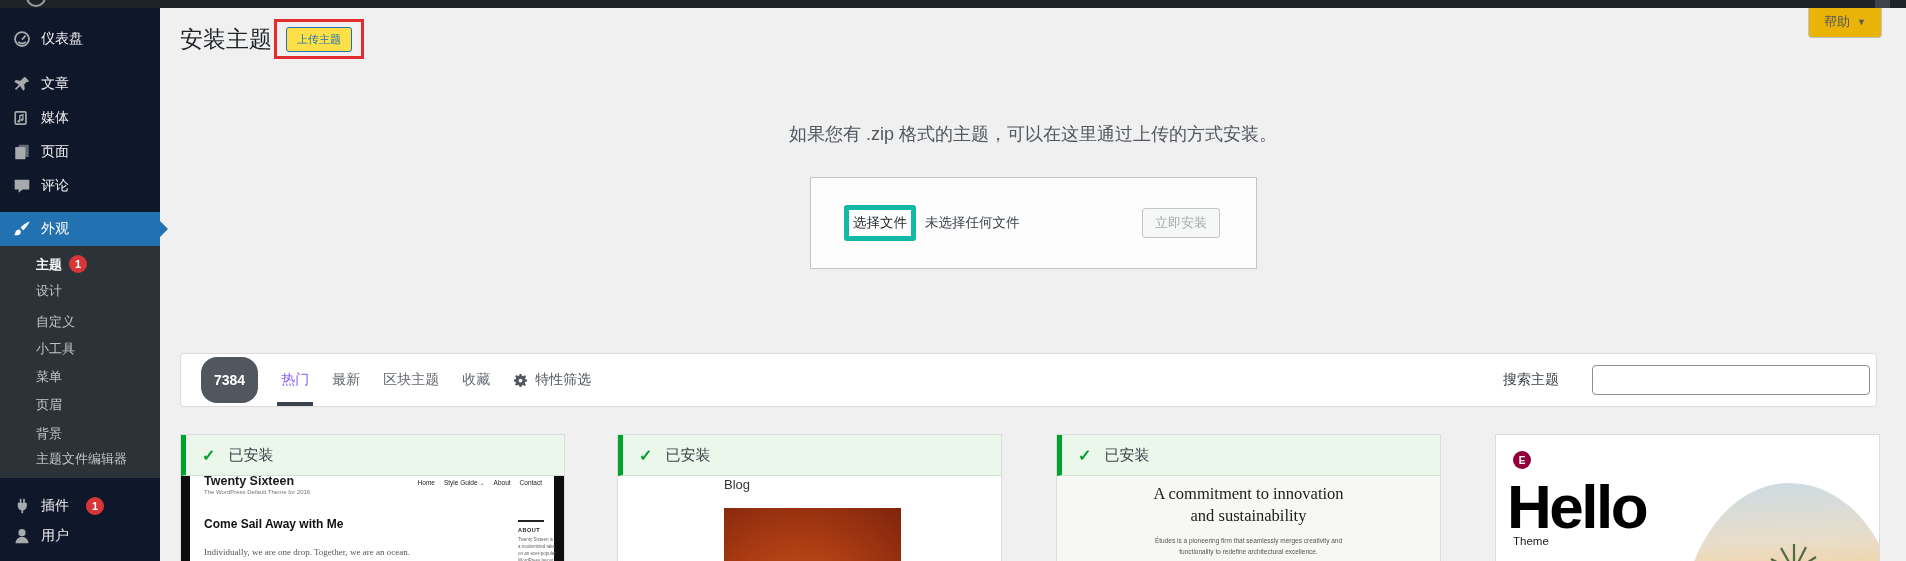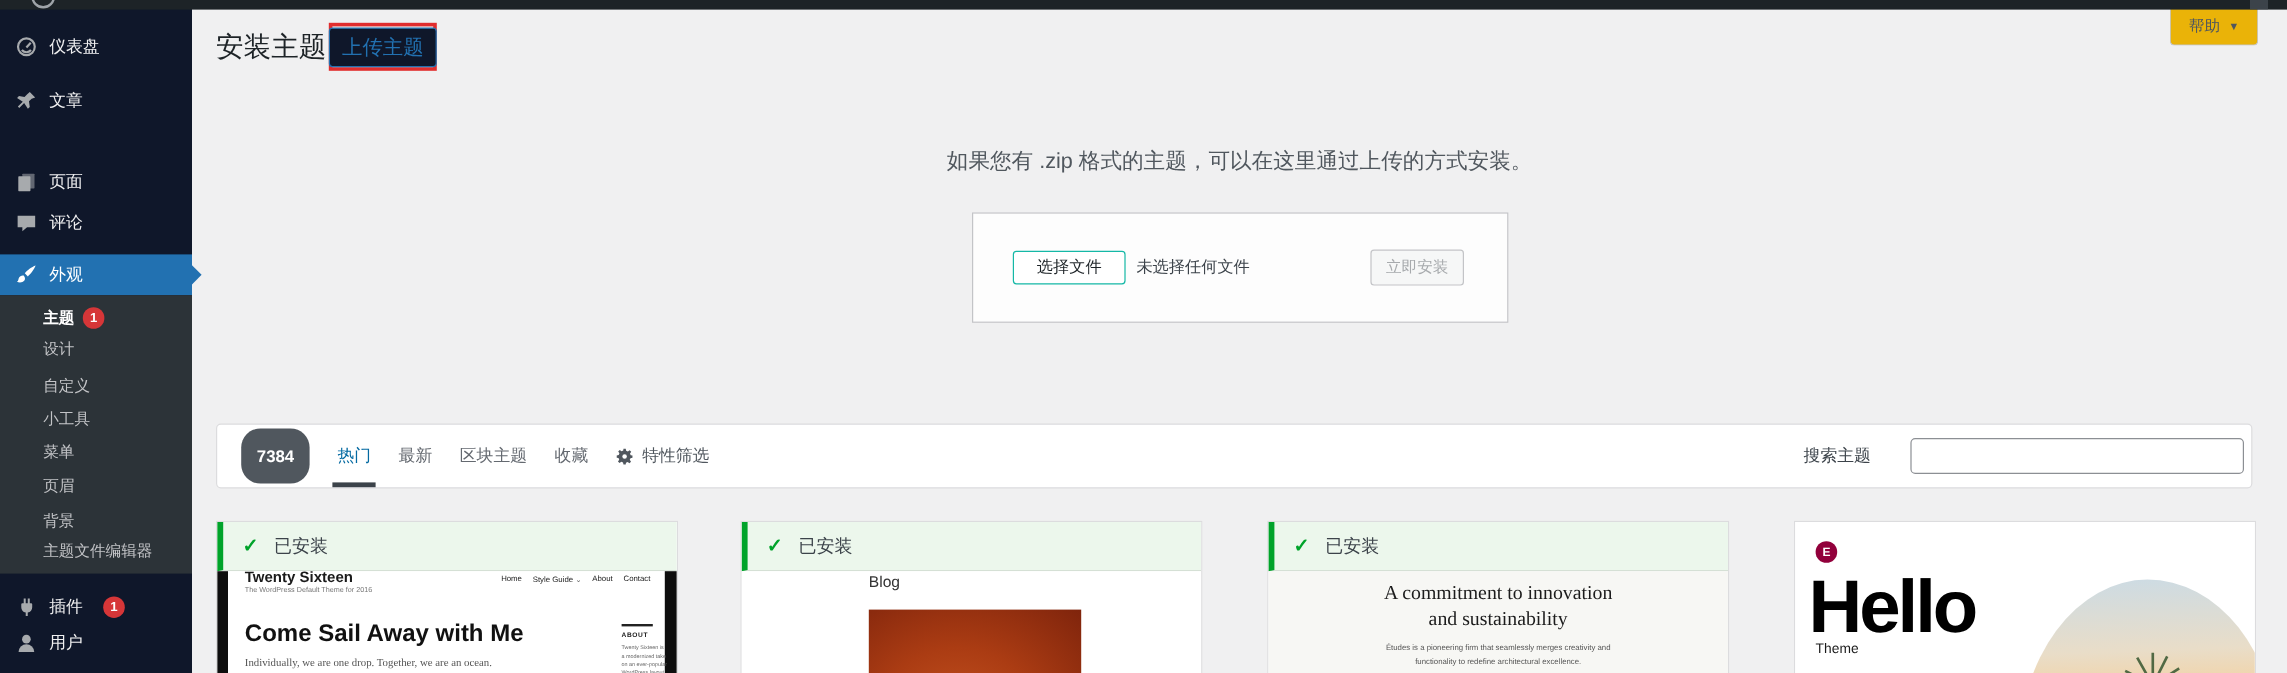--- a/index.html
+++ b/index.html
@@ -24,44 +24,44 @@
   .submenu{position:absolute;left:0;top:246px;width:160px;height:232px;background:#2c3338;}
   .sitem{position:absolute;left:36px;height:24px;line-height:24px;font-size:13px;color:#c3c4c7;cursor:pointer;white-space:nowrap;}
   .sitem.active{color:#fff;font-weight:bold;}
   .badge{display:inline-block;margin-left:7px;min-width:18px;height:18px;line-height:18px;border-radius:50%;
     background:#d63638;color:#fff;font-size:11px;font-weight:bold;text-align:center;vertical-align:1px;}
 
   
   .page-title{position:absolute;left:180px;top:24px;font-size:23px;color:#1d2327;}
   .red-box{position:absolute;left:274px;top:19px;width:84px;height:34px;border:3px solid #e12d2d;
     display:flex;align-items:center;justify-content:center;}
-  .upload-btn{border:1px solid #2271b1;color:#2271b1;background:#0f172a;font-size:17px;
+  .upload-btn{border:1px solid #2271b1;color:#2271b1;background:#fde047;font-size:11px;
     padding:4px 10px;border-radius:3px;cursor:pointer;font-family:inherit;white-space:nowrap;}
   .help-tab{position:absolute;left:1808px;top:7px;width:72px;height:30px;background:#eab308;
     border:1px solid #c3c4c7;border-top:none;border-radius:0 0 4px 4px;display:flex;align-items:center;
     justify-content:center;gap:7px;color:#50575e;font-size:13px;cursor:pointer;z-index:4;}
   .help-caret{font-size:9px;color:#50575e;}
 
   
   .upload-desc{position:absolute;left:160px;right:0;top:122px;text-align:center;font-size:18px;color:#50575e;}
   .upload-form{position:absolute;left:810px;top:177px;width:447px;height:92px;background:#fdfdfd;
     border:1px solid #c3c4c7;box-sizing:border-box;display:flex;align-items:center;padding:0 36px 0 33px;}
-  .file-btn{border:1px solid #14b8a6;background:#fff;padding:4px 19px;font-size:13.5px;color:#1d2327;
+  .file-btn{border:5px solid #14b8a6;background:#fff;padding:4px 4px;font-size:13.5px;color:#1d2327;
     border-radius:3px;cursor:pointer;font-family:inherit;white-space:nowrap;}
   .file-none{margin-left:9px;font-size:13.5px;color:#3c434a;white-space:nowrap;}
   .install-btn{margin-left:auto;border:1px solid #c3c4c7;background:#f6f7f7;color:#a7aaad;font-size:13px;
     padding:5px 12px;border-radius:3px;font-family:inherit;white-space:nowrap;}
 
   
   .filter-bar{position:absolute;left:180px;top:353px;width:1697px;height:54px;background:#fff;
     border:1px solid #dcdcde;border-radius:4px;box-sizing:border-box;display:flex;align-items:center;
     padding:0 6px 0 20px;gap:23px;}
   .count-pill{background:#50575e;color:#fff;font-weight:bold;font-size:14px;padding:15px 13px;border-radius:16px;}
   .ftab{position:relative;height:52px;display:flex;align-items:center;font-size:14px;color:#646970;cursor:pointer;white-space:nowrap;}
-  .ftab.active{color:#0369a1;}
+  .ftab.active{color:#8b5cf6;}
   .ftab.active::after{content:"";position:absolute;left:-4px;right:-4px;bottom:0;height:4px;background:#3c434a;}
   .feature-filter{display:flex;align-items:center;gap:7px;font-size:14px;color:#50575e;cursor:pointer;white-space:nowrap;}
   .feature-filter svg{width:15px;height:15px;fill:#50575e;}
   .search-label{margin-left:auto;font-size:14px;color:#3c434a;white-space:nowrap;}
   .search-input{width:278px;height:30px;margin-left:10px;border:1px solid #8c8f94;border-radius:4px;
     background:#fff;box-sizing:border-box;font-size:14px;padding:0 8px;font-family:inherit;}
 
   
   .card{position:absolute;top:434px;width:385px;height:300px;background:#fff;border:1px solid #dcdcde;
     box-sizing:border-box;overflow:hidden;cursor:pointer;}
@@ -72,21 +72,21 @@
   .installed-label{font-size:15px;color:#3c434a;}
 
   
   .preview-ts{position:relative;height:259px;background:#fff;}
   .ts-edge-l{position:absolute;left:0;top:0;bottom:0;width:9px;background:#0e0e0e;}
   .ts-edge-r{position:absolute;right:0;top:0;bottom:0;width:10px;background:#0e0e0e;}
   .ts-title{position:absolute;left:23px;top:-2px;font-size:12.5px;font-weight:bold;color:#1a1a1a;}
   .ts-tagline{position:absolute;left:23px;top:13px;font-size:6px;color:#777;}
   .ts-nav{position:absolute;right:22px;top:3px;display:flex;gap:9px;font-size:6.5px;color:#1a1a1a;}
   .ts-caret{font-size:6px;color:#555;margin-left:2px;}
-  .ts-h1{position:absolute;left:23px;top:41px;font-size:20px;font-weight:bold;color:#111;}
+  .ts-h1{position:absolute;left:23px;top:41px;font-size:12px;font-weight:bold;color:#111;}
   .ts-sub{position:absolute;left:23px;top:71px;font-size:9px;color:#555;font-family:"Liberation Serif",serif;}
   .ts-side{position:absolute;left:337px;top:44px;width:38px;}
   .ts-rule{width:26px;border:none;border-top:2px solid #222;margin:0 0 5px 0;}
   .ts-side-title{font-size:5.5px;font-weight:bold;letter-spacing:.5px;color:#1a1a1a;margin-bottom:4px;}
   .ts-side-text{font-size:4.5px;line-height:1.55;color:#666;}
 
   
   .preview-blog{position:relative;height:259px;background:#fff;}
   .blog-title{position:absolute;left:106px;top:1px;font-size:13px;color:#333;}
   .blog-img{position:absolute;left:106px;top:32px;width:177px;height:160px;
@@ -130,20 +130,31 @@
         </span>
       <span>仪表盘</span>
     </div>
     <div class="mitem" style="top:67px">
       <span class="ic">
           <svg viewBox="0 0 16 16">
             <path d="M10.5 1.5l4 4-2.6.9-2 2 .6 4.1-1.4 1.4-2.8-4.2-3.6 3.6-1-1 3.6-3.6L1.1 5.9 2.5 4.5l4.1.6 2-2z"></path>
           </svg>
         </span>
       <span>文章</span>
+    </div>
+    <div class="mitem" style="top:101px">
+      <span class="ic">
+          <svg viewBox="0 0 16 16">
+            <rect x="2" y="2.5" width="9.5" height="11" rx="1" fill="none" stroke="currentColor" stroke-width="1.5"></rect>
+            <path d="M6 10.8V6l2.8-.9v4.4" fill="none" stroke="currentColor" stroke-width="1.2"></path>
+            <circle cx="5.2" cy="10.9" r="1.2"></circle>
+            <circle cx="8" cy="9.6" r="1.2"></circle>
+          </svg>
+        </span>
+      <span>媒体</span>
     </div>
     <div class="mitem" style="top:135px">
       <span class="ic">
           <svg viewBox="0 0 16 16">
             <rect x="5" y="1.5" width="9" height="11" rx="0.5" opacity="0.55"></rect>
             <rect x="2" y="3.5" width="9" height="11" rx="0.5"></rect>
           </svg>
         </span>
       <span>页面</span>
     </div>

